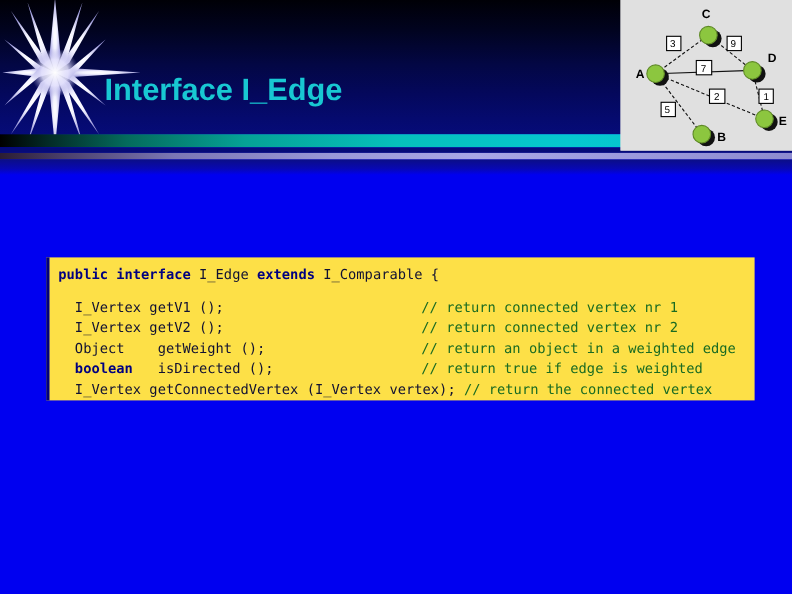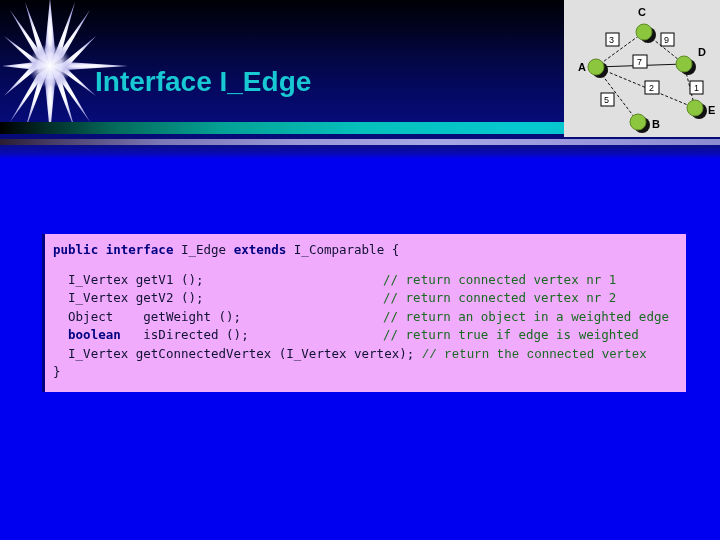--- a/index.html
+++ b/index.html
@@ -123,22 +123,22 @@
     overflow: hidden;
   }
   .graph-pic svg { display: block; }
 
   
   .code-block {
     position: absolute;
     left: 42px;
     top: 234px;
     width: 644px;
-    height: 158px;
-    background: #f0abfc;
+    height: 130px;
+    background: #fde047;
     border-left: 3px solid #000080;
     box-sizing: border-box;
     overflow: hidden;
   }
   .code-inner {
     position: relative;
     padding: 7px 0 0 8px;
     font-family: "DejaVu Sans Mono", "Liberation Mono", monospace;
     font-size: 12.5px;
     line-height: 18.5px;
@@ -150,21 +150,21 @@
     position: relative;
   }
   .code-line.spacer { height: 11px; }
   .kw { color: #000080; font-weight: bold; }
   .pl { color: #111133; }
   .cm {
     color: #1a6b22;
     position: absolute;
     top: 0;
   }
-  .cm-inline { color: #1a6b22; font-family: Liberation Mono, monospace; }
+  .cm-inline { color: #1a6b22; }
 </style>
 </head>
 <body>
 
 <div id="slide">
 
   <div class="header-band"></div>
 
   <svg class="starburst" viewBox="0 0 136 140" xmlns="http://www.w3.org/2000/svg">
     <defs>

